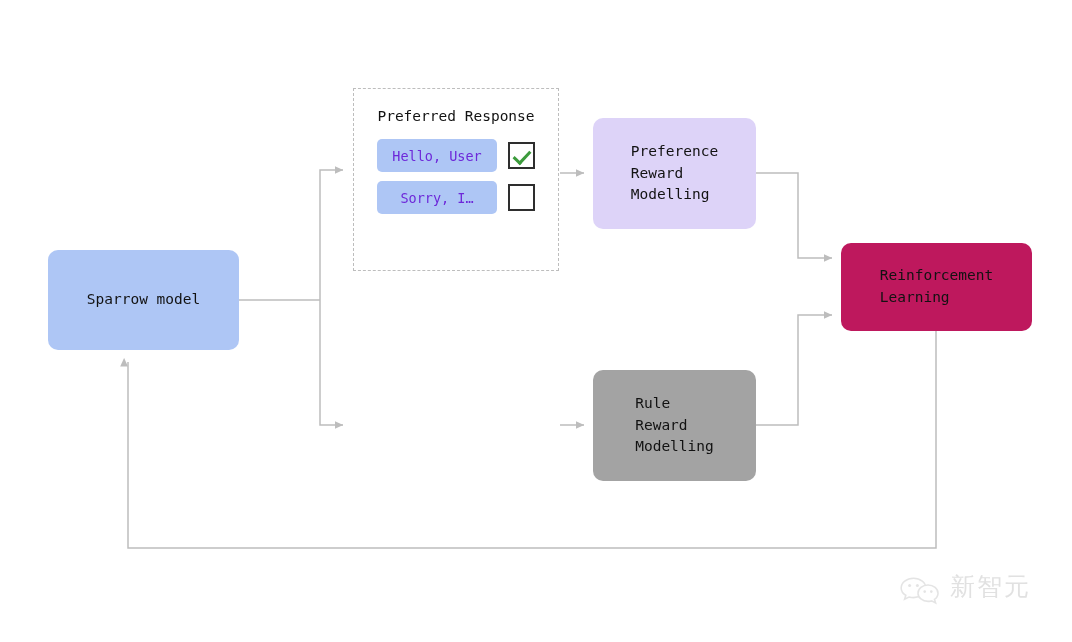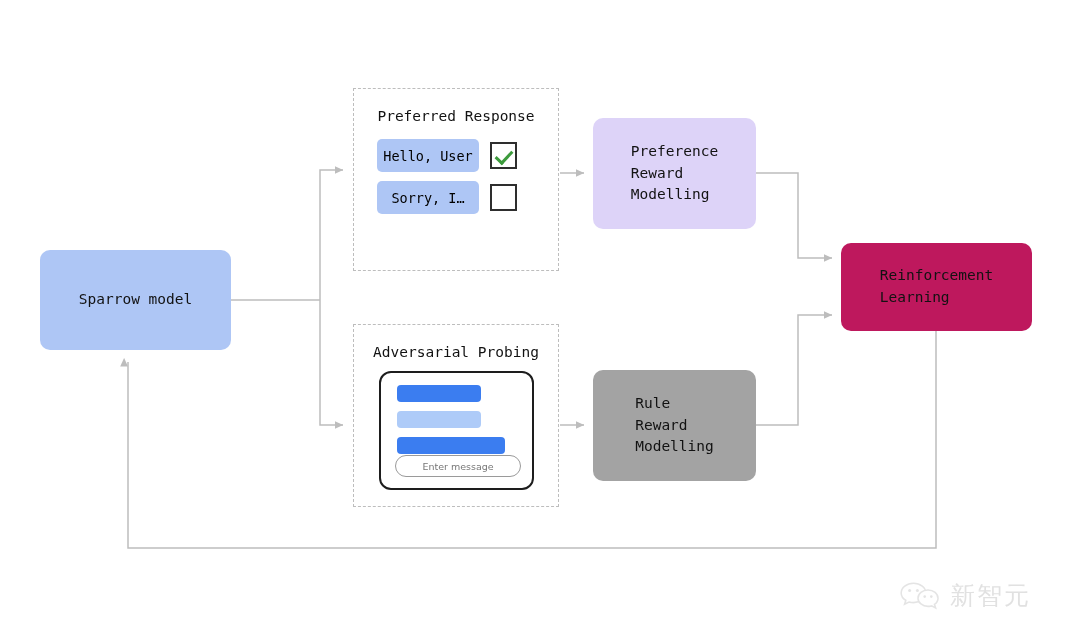--- a/index.html
+++ b/index.html
@@ -37,21 +37,21 @@
     display: flex;
     align-items: center;
     justify-content: center;
     border-radius: 10px;
     font-family: "DejaVu Sans Mono", "Liberation Mono", monospace;
     color: #121212;
     white-space: pre-line;
   }
 
   #node-sparrow {
-    left: 40px;
+    left: 48px;
     top: 250px;
     width: 191px;
     height: 100px;
     background: #aec6f5;
     font-size: 14.5px;
     line-height: 1.45;
   }
 
   #node-pref-reward {
     left: 593px;
@@ -121,30 +121,30 @@
     top: 50px;
     width: 165px;
   }
   .resp-row {
     display: flex;
     align-items: center;
     margin-bottom: 9px;
     height: 33px;
   }
   .resp-pill {
-    width: 102px;
+    width: 120px;
     height: 33px;
     background: #aec6f5;
     border-radius: 5px;
     display: flex;
     align-items: center;
     justify-content: center;
     font-family: "DejaVu Sans Mono", "Liberation Mono", monospace;
     font-size: 13.5px;
-    color: #000000;
+    color: #6d28d9;
     box-sizing: border-box;
   }
   .resp-check {
     width: 27px;
     height: 27px;
     margin-left: 11px;
     border: 2.2px solid #2e2e2e;
     background: #ffffff;
     box-sizing: border-box;
     position: relative;
@@ -201,21 +201,21 @@
   }
 
   
   #watermark {
     position: absolute;
     left: 898px;
     top: 574px;
     width: 150px;
     height: 42px;
     display: flex;
-    align-items: center;
+    align-items: flex-start;
     opacity: 0.55;
   }
   #watermark-text {
     font-family: "DejaVu Sans", "Liberation Sans", sans-serif;
     font-size: 25px;
     color: #c9c9c9;
     letter-spacing: 2px;
     margin-left: 6px;
     line-height: 1;
   }
@@ -280,30 +280,20 @@
 
 
       <div class="resp-row">
         <div class="resp-pill">Sorry, I…</div>
         <div class="resp-check"></div>
       </div>
 
     </div>
   </div>
 
-  <div class="group-panel" id="group-adversarial">
-    <div class="group-title" id="title-adversarial">Adversarial Probing</div>
-
-    <div id="chat-card">
-      <div class="chat-bar dark" style="width:84px;"></div>
-      <div class="chat-bar light" style="width:84px;"></div>
-      <div class="chat-bar dark" style="width:108px;"></div>
-      <div id="chat-input">Enter message</div>
-    </div>
-  </div>
 
   <div id="watermark">
     <svg width="46" height="32" viewBox="0 0 46 32" xmlns="http://www.w3.org/2000/svg">
       <g fill="none" stroke="#cfcfcf" stroke-width="1.6">
         <path d="M15.5,4.2 C8.6,4.2 3.2,8.6 3.2,13.9 C3.2,16.9 5.0,19.6 7.8,21.3
                  L6.6,25.2 L11.0,23.0 C12.4,23.4 13.9,23.6 15.5,23.6
                  C22.4,23.6 27.8,19.2 27.8,13.9 C27.8,8.6 22.4,4.2 15.5,4.2 Z"></path>
         <path d="M30.0,11.0 C24.4,11.0 20.0,14.7 20.0,19.2 C20.0,23.7 24.4,27.4 30.0,27.4
                  C31.2,27.4 32.4,27.2 33.5,26.9 L37.6,28.9 L36.5,25.4
                  C38.7,23.9 40.0,21.7 40.0,19.2 C40.0,14.7 35.6,11.0 30.0,11.0 Z" fill="#ffffff"></path>

